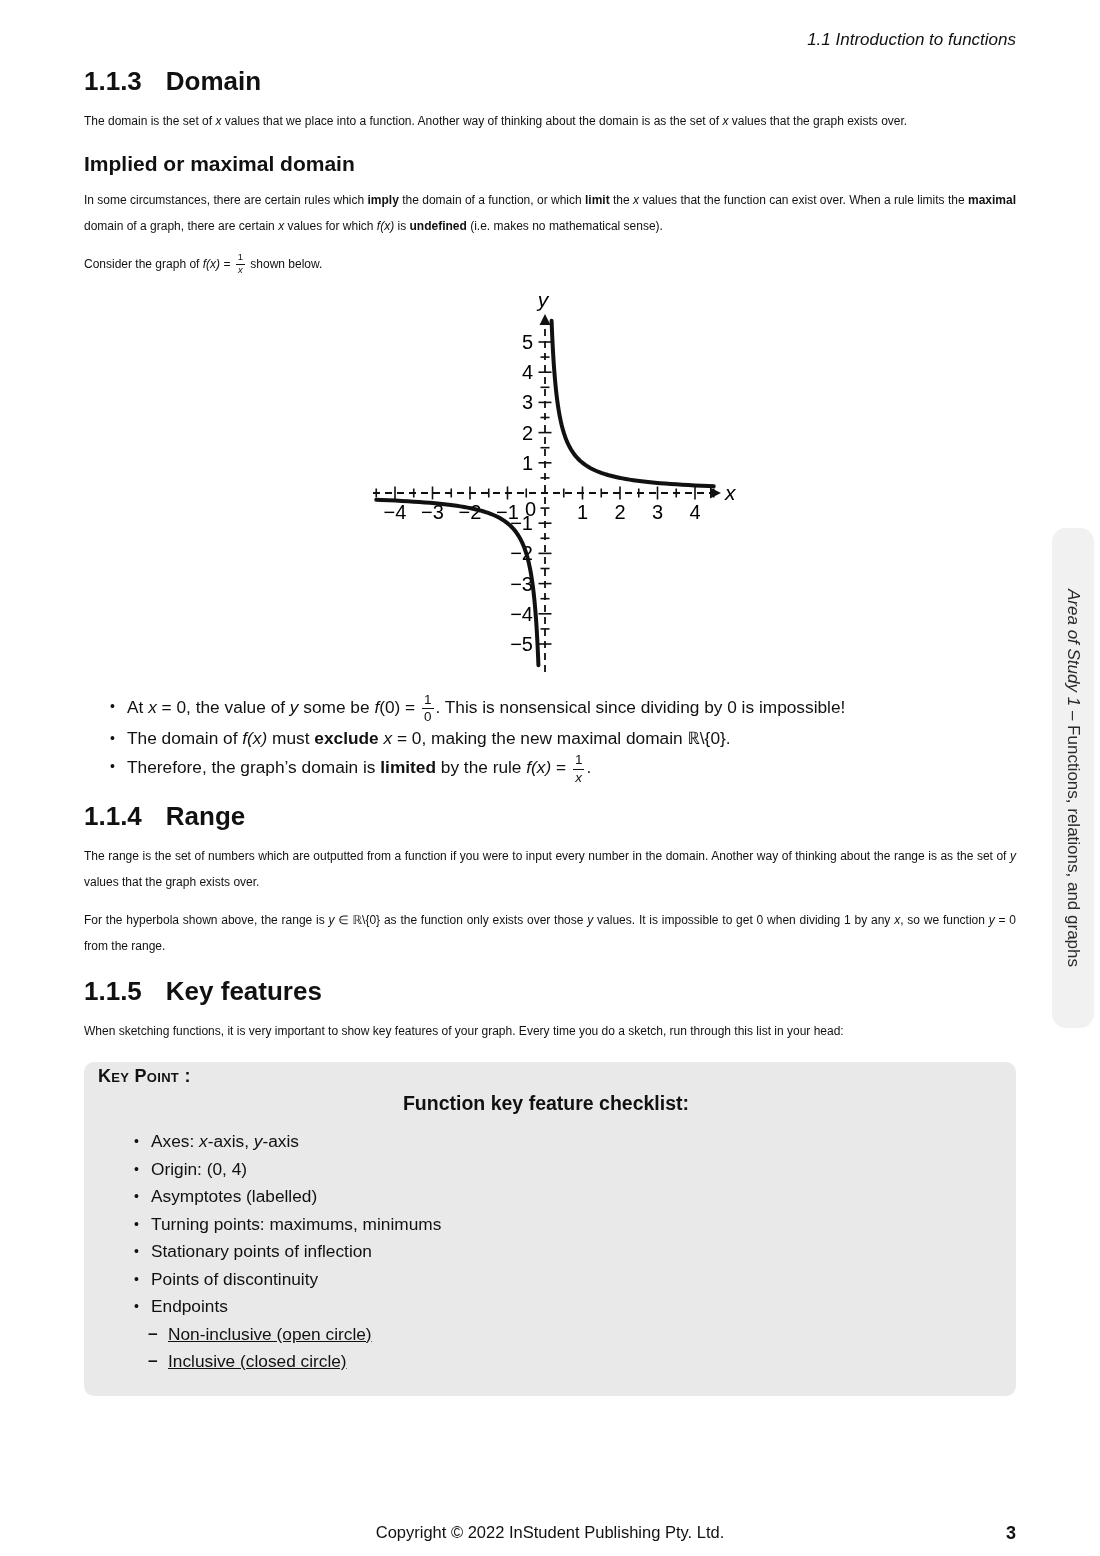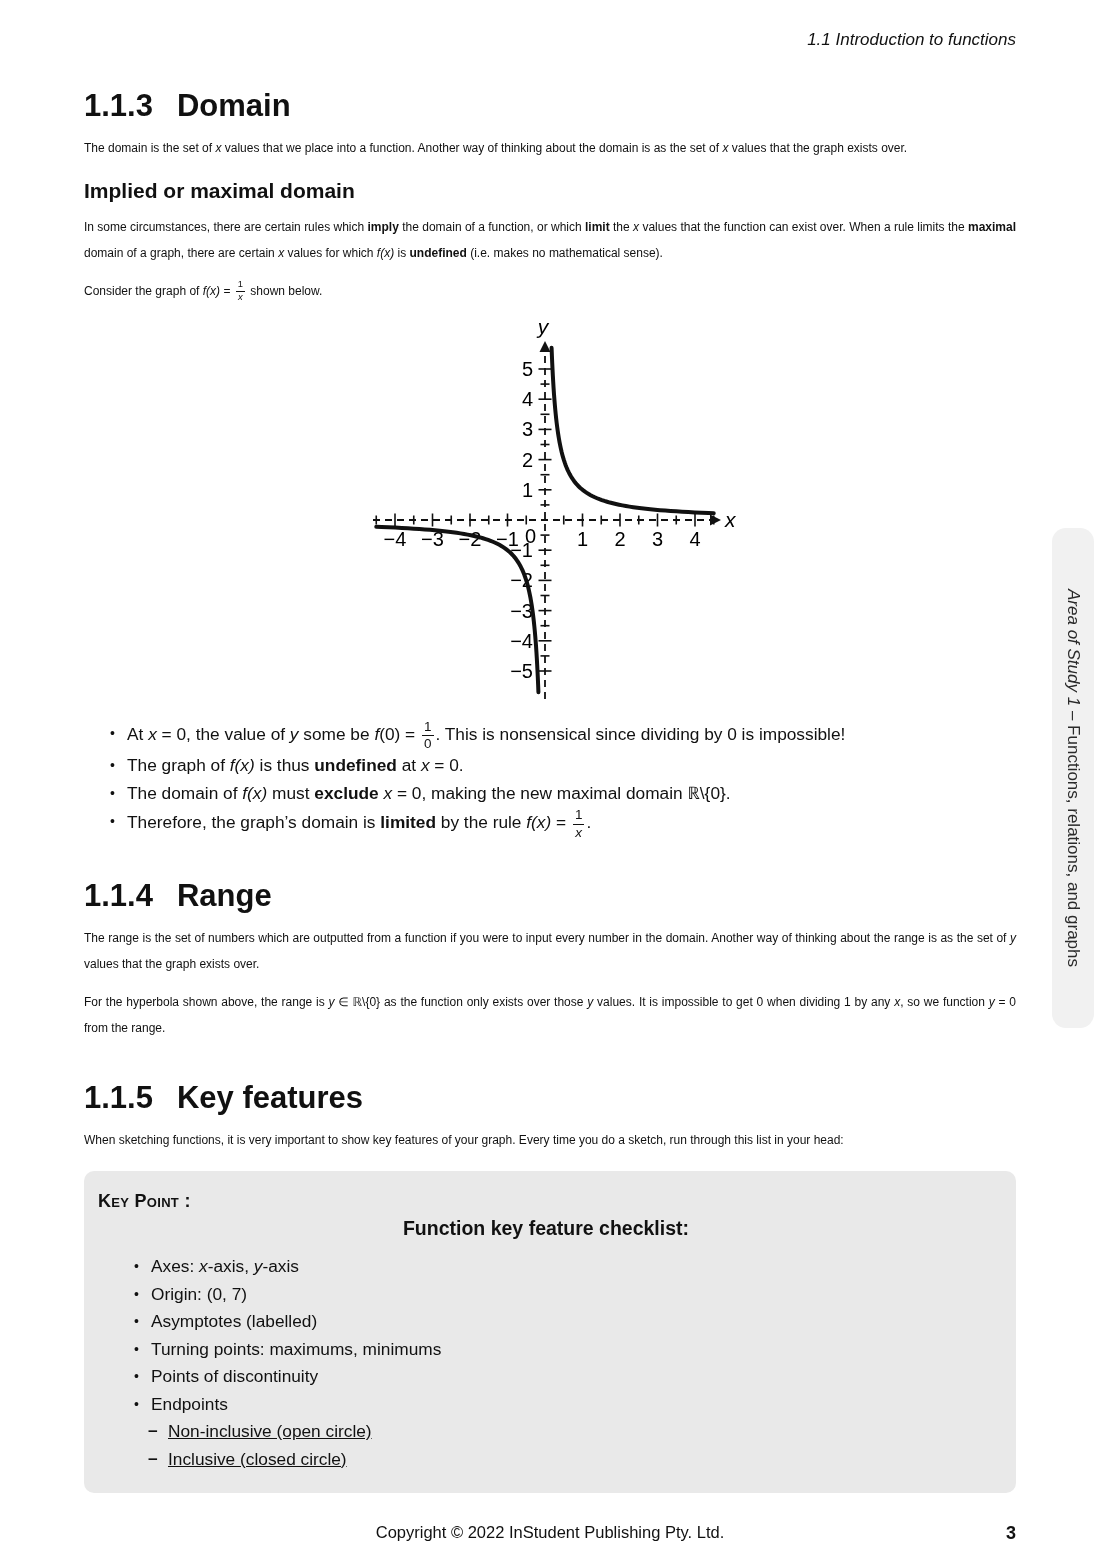--- a/index.html
+++ b/index.html
@@ -1,34 +1,34 @@
 <!DOCTYPE html>
 <html><head>
 <meta charset="utf-8">
 <style>
   html,body{margin:0;padding:0;}
   body{width:1100px;height:1556px;background:#ffffff;color:#111;
        font-family:"Liberation Sans",sans-serif;position:relative;overflow:hidden;}
   .content{padding:14px 84px 0 84px;}
   .header-right{text-align:right;font-style:italic;font-size:17px;margin-top:16px;}
-  .section-head{font-size:31px;font-weight:700;margin:38px 0 0 0;}
+  .section-head{font-size:26px;font-weight:700;margin:16px 0 0 0;}
   .section-head .num{margin-right:24px;}
   .para{font-size:12px;line-height:26.5px;text-align:justify;margin:11px 0 0 0;}
   .subhead{font-size:21px;font-weight:700;margin:17px 0 0 0;}
   .bold{font-weight:700;}
   .it{font-style:italic;}
   .frac{display:inline-flex;flex-direction:column;align-items:center;vertical-align:middle;
         line-height:1.05;font-size:0.78em;margin:0 2px;}
   .fnum{border-bottom:1.4px solid #111;padding:0 2px 1px 2px;}
   .fden{padding-top:1px;}
   .figure{width:380px;margin:14px auto 2px auto;}
   ul.dbullets{list-style:none;margin:10px 0 0 0;padding:0 0 0 26px;}
   ul.dbullets li{position:relative;padding-left:17px;font-size:17.3px;line-height:27px;margin:1px 0;}
   ul.dbullets li::before{content:"•";position:absolute;left:0;top:0;font-size:14px;}
-  .keypoint{background:#e9e9e9;border-radius:10px;margin-top:18px;padding:20px 22px 20px 14px;}
+  .keypoint{background:#e9e9e9;border-radius:10px;margin-top:18px;padding:4px 22px 20px 14px;}
   .kp-label{font-variant:small-caps;font-weight:700;font-size:18px;letter-spacing:.3px;}
   .kp-head{font-weight:700;font-size:19.5px;margin-top:5px;text-align:center;}
   ul.kp-list{list-style:none;margin:13px 0 0 0;padding:0 0 0 36px;}
   ul.kp-list>li{position:relative;padding-left:17px;font-size:17.3px;line-height:27.5px;}
   ul.kp-list>li::before{content:"•";position:absolute;left:0;top:0;font-size:14px;}
   ul.kp-sub{list-style:none;margin:0;padding:0 0 0 50px;text-decoration:underline;}
   ul.kp-sub>li{position:relative;padding-left:20px;font-size:17.3px;line-height:27.5px;}
   ul.kp-sub>li::before{content:"–";position:absolute;left:0;top:-1px;font-weight:700;}
   .side-tab{position:absolute;top:528px;right:6px;width:42px;height:500px;background:#f1f1f1;
             border-radius:14px;display:flex;align-items:center;justify-content:center;}
@@ -128,21 +128,20 @@
         <path d="M191.58,29.86 L191.88,37.27 L192.18,44.37 L192.51,51.15 L192.85,57.65 L193.20,63.87 L193.57,69.81 L193.95,75.51 L194.36,80.95 L194.78,86.17 L195.22,91.15 L195.68,95.93 L196.16,100.50 L196.66,104.87 L197.18,109.05 L197.73,113.05 L198.31,116.88 L198.90,120.55 L199.53,124.05 L200.18,127.41 L200.87,130.62 L201.58,133.70 L202.33,136.64 L203.11,139.45 L203.92,142.15 L204.77,144.72 L205.66,147.19 L206.59,149.55 L207.56,151.81 L208.58,153.97 L209.64,156.04 L210.75,158.02 L211.91,159.91 L213.12,161.72 L214.38,163.46 L215.71,165.12 L217.09,166.71 L218.53,168.23 L220.04,169.68 L221.62,171.07 L223.27,172.40 L224.99,173.68 L226.79,174.90 L228.67,176.07 L230.63,177.18 L232.69,178.25 L234.83,179.27 L237.07,180.25 L239.42,181.19 L241.87,182.08 L244.43,182.94 L247.10,183.76 L249.89,184.55 L252.81,185.30 L255.87,186.02 L259.05,186.71 L262.39,187.37 L265.87,188.00 L269.51,188.60 L273.31,189.18 L277.29,189.73 L281.44,190.26 L285.78,190.76 L290.31,191.25 L295.05,191.71 L300.00,192.15 L305.18,192.58 L310.59,192.98 L316.24,193.37 L322.15,193.74 L328.32,194.10 L334.77,194.44 L341.51,194.76 L348.55,195.08 L353.75,195.29" fill="none" stroke="#111" stroke-width="4" stroke-linecap="round"></path>
         <path d="M178.42,374.14 L178.13,366.73 L177.82,359.63 L177.49,352.85 L177.15,346.35 L176.80,340.13 L176.43,334.19 L176.05,328.49 L175.64,323.05 L175.22,317.83 L174.78,312.85 L174.32,308.07 L173.84,303.50 L173.34,299.13 L172.82,294.95 L172.27,290.95 L171.69,287.12 L171.10,283.45 L170.47,279.95 L169.82,276.59 L169.13,273.38 L168.42,270.30 L167.67,267.36 L166.89,264.55 L166.08,261.85 L165.23,259.28 L164.34,256.81 L163.41,254.45 L162.44,252.19 L161.42,250.03 L160.36,247.96 L159.25,245.98 L158.09,244.09 L156.88,242.28 L155.62,240.54 L154.29,238.88 L152.91,237.29 L151.47,235.77 L149.96,234.32 L148.38,232.93 L146.73,231.60 L145.01,230.32 L143.21,229.10 L141.33,227.93 L139.37,226.82 L137.31,225.75 L135.17,224.73 L132.93,223.75 L130.58,222.81 L128.13,221.92 L125.57,221.06 L122.90,220.24 L120.11,219.45 L117.19,218.70 L114.13,217.98 L110.95,217.29 L107.61,216.63 L104.13,216.00 L100.49,215.40 L96.69,214.82 L92.71,214.27 L88.56,213.74 L84.22,213.24 L79.69,212.75 L74.95,212.29 L70.00,211.85 L64.82,211.42 L59.41,211.02 L53.76,210.63 L47.85,210.26 L41.68,209.90 L35.23,209.56 L28.49,209.24 L21.45,208.92 L16.25,208.71" fill="none" stroke="#111" stroke-width="4" stroke-linecap="round"></path>
       </svg>
   </div>
 
   <ul class="dbullets">
     <li><span>At </span><span class="it">x</span><span> = 0, the value of </span><span class="it">y</span><span> some be </span><span class="it">f</span><span>(0) = </span><span class="frac">
           <span class="fnum">1</span>
           <span class="fden">0</span>
         </span><span>. This is nonsensical since dividing by 0 is impossible!</span></li>
-    <li><span>The graph of </span><span class="it">f(x)</span><span> is thus </span><span class="bold">undefined</span><span> at </span><span class="it">x</span><span> = 0.</span></li>
     <li><span>The domain of </span><span class="it">f(x)</span><span> must </span><span class="bold">exclude</span><span> </span><span class="it">x</span><span> = 0, making the new maximal domain ℝ\{0}.</span></li>
     <li><span>Therefore, the graph’s domain is </span><span class="bold">limited</span><span> by the rule </span><span class="it">f(x)</span><span> = </span><span class="frac">
           <span class="fnum">1</span>
           <span class="fden it">x</span>
         </span><span>.</span></li>
   </ul>
 
   <div class="section-head">
     <span class="num">1.1.4</span><span>Range</span>
   </div>
@@ -154,23 +153,24 @@
     <span class="num">1.1.5</span><span>Key features</span>
   </div>
 
   <p class="para"><span>When sketching functions, it is very important to show key features of your graph. Every time you do a sketch, run through this list in your head:</span></p>
 
   <div class="keypoint">
     <div class="kp-label">Key Point :</div>
     <div class="kp-head">Function key feature checklist:</div>
     <ul class="kp-list">
       <li><span>Axes: </span><span class="it">x</span><span>-axis, </span><span class="it">y</span><span>-axis</span></li>
-      <li><span>Origin: (0, 7)</span></li>
+      <li><span>Origin: (0, 4)</span></li>
       <li><span>Asymptotes (labelled)</span></li>
       <li><span>Turning points: maximums, minimums</span></li>
+      <li><span>Stationary points of inflection</span></li>
       <li><span>Points of discontinuity</span></li>
       <li><span>Endpoints</span></li>
     </ul>
     <ul class="kp-sub">
       <li><span>Non-inclusive (open circle)</span></li>
       <li><span>Inclusive (closed circle)</span></li>
     </ul>
   </div>
 
 </div>

